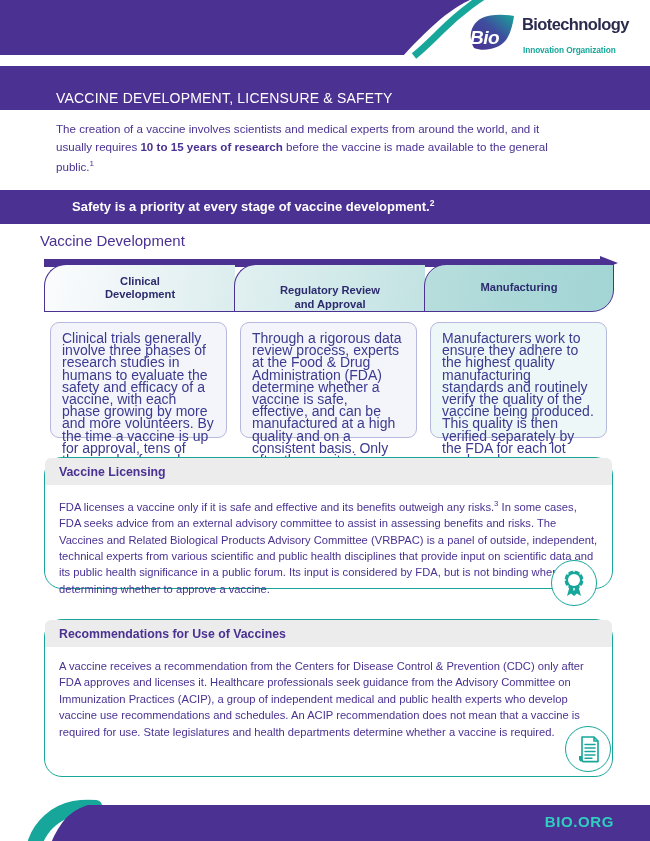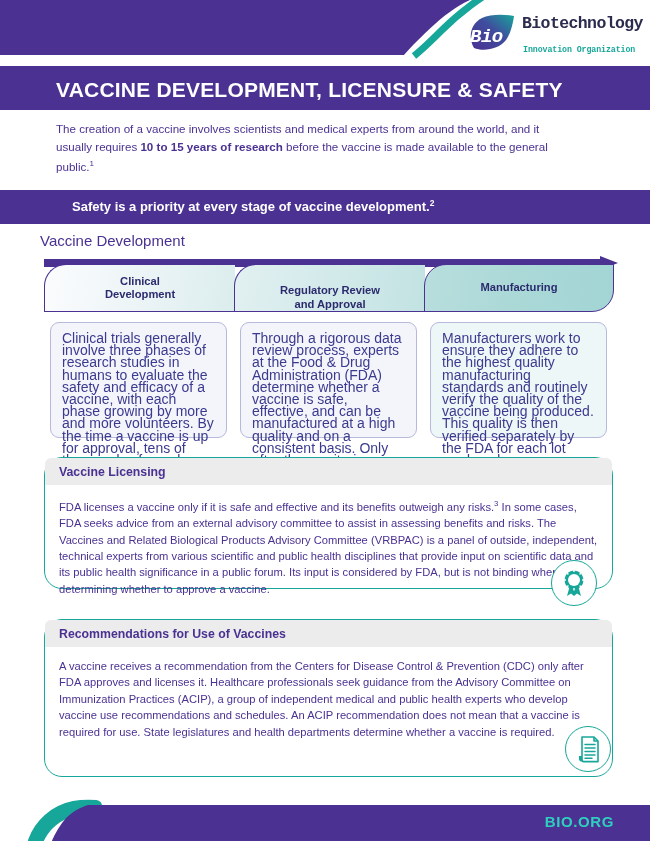--- a/index.html
+++ b/index.html
@@ -24,21 +24,21 @@
     position: absolute;
     left: 0; top: 0;
     width: 650px; height: 62px;
     overflow: hidden;
   }
   #topbar-svg { position: absolute; left: 0; top: 0; }
 
   #logo {
     position: absolute;
     left: 466px; top: 12px;
-    width: 170px; height: 42px; font-family: Liberation Mono, monospace;
+    width: 170px; height: 42px;
   }
   #logo-mark {
     position: absolute;
     left: 0; top: 2px;
     width: 52px; height: 38px;
   }
   #logo-bio-text {
     position: absolute;
     left: 4px; top: 16px;
     font-size: 19px;
@@ -70,23 +70,23 @@
 
   
   #title-band {
     position: absolute;
     left: 0; top: 66px;
     width: 650px; height: 44px;
     background: #4a3192;
   }
   #title-band .title-text {
     position: absolute;
-    left: 56px; top: 12px;
-    font-size: 21px;
-    font-weight: bold;
+    left: 56px; top: 24px;
+    font-size: 14px;
+    font-weight: normal;
     color: #ffffff;
     letter-spacing: 0.2px;
   }
 
   
   #intro {
     position: absolute;
     left: 56px; top: 120px;
     width: 492px;
     font-size: 11.6px;

